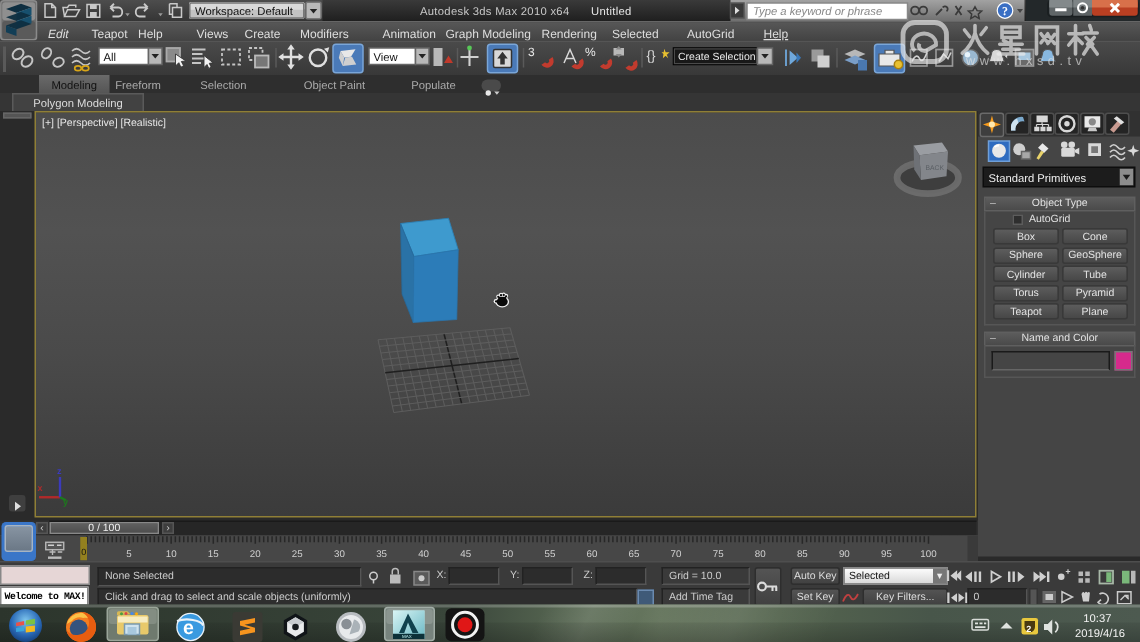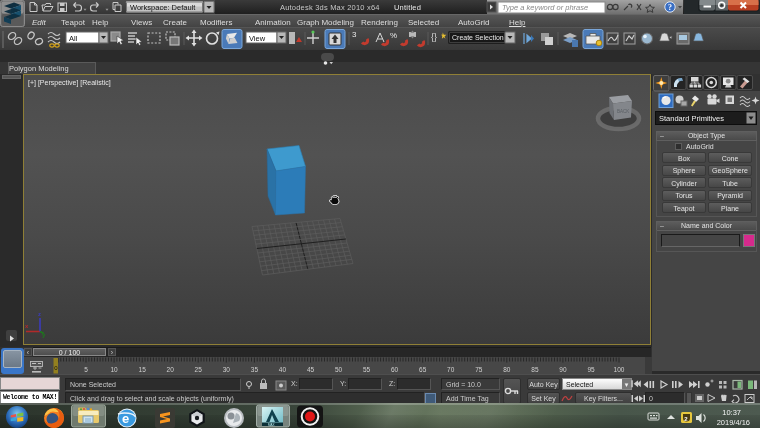--- a/index.html
+++ b/index.html
@@ -23,21 +23,21 @@
 #toolbar { left:0; top:27px; width:760px; height:23px;
   background:linear-gradient(#4a4a4a,#383838); border-top:1px solid #555; }
 
 #ribbontabs { left:0; top:50px; width:760px; height:12px; background:#2e2e2e; }
 .rtab { position:absolute; top:0; height:12px; font-size:7.5px; color:#ababab;
   padding-top:2px; text-align:center; }
 .rtab.active { background:linear-gradient(#6a6a6a,#555); color:#111; }
 #polyrow { left:0; top:62px; width:760px; height:12px; background:#353535; }
 #polytab { position:absolute; left:8px; top:0; width:88px; height:12px;
   background:#424242; border:1px solid #5a5a5a; border-bottom:none;
-  font-size:7.5px; color:#dcdcdc; text-align:left; padding-top:1px; }
+  font-size:7.5px; color:#dcdcdc; text-align:center; padding-top:1px; }
 
 #leftstrip { left:0; top:74px; width:23px; height:273px; background:#2a2a2a; }
 #viewport { left:23px; top:74px; width:628px; height:271px;
   border:1px solid #8f7f36;
   background:linear-gradient(180deg,#4c4c4c 0px,#525252 80px,#4a4a4a 160px,#3b3b3b 269px); }
 #vplabel { position:absolute; left:4px; top:4px; font-size:7px; color:#e6e6e6; }
 
 #panel { left:652px; top:74px; width:108px; height:297px; background:#454545; }
 .rollhead { position:absolute; left:4px; width:101px; height:10px;
   background:linear-gradient(#5c5c5c,#4a4a4a); border:1px solid #5f5f5f;
@@ -254,20 +254,27 @@
         <rect x="624" y="5" width="11" height="11" stroke="#999"></rect>
         <path d="M626,13 l3,-5 l3,3 l2,-4" stroke="#d0d0d0"></path>
         <circle cx="647" cy="10.5" r="5.5" fill="#9ab8d0" stroke="#666"></circle>
         <circle cx="645" cy="8.5" r="1.8" fill="#e8f4fc" stroke="none"></circle>
         <path d="M661,8 q0,-3 3.5,-3 t3.5,3 l1.5,5 h-10 z M669.5,9 l2.5,-1 l-0.5,3 M660.5,9 l-2,1.5" fill="#d8d8d8" stroke="#555" stroke-width="0.7"></path>
         <rect x="677" y="5" width="12" height="11" fill="#6a6a6a" stroke="#999"></rect>
         <rect x="679" y="7" width="8" height="5" fill="#a8c8e0" stroke="none"></rect>
         <path d="M695,8 q0,-3 3.5,-3 t3.5,3 l1.5,5 h-10 z" fill="#88b8e0" stroke="#555" stroke-width="0.7"></path>
       </g>
     </svg>
+  </div>
+  <div id="ribbontabs" class="abs">
+    <div class="rtab active" style="left:26px; width:47px;">Modeling</div>
+    <div class="rtab" style="left:70px; width:44px;">Freeform</div>
+    <div class="rtab" style="left:127px; width:44px;">Selection</div>
+    <div class="rtab" style="left:195px; width:56px;">Object Paint</div>
+    <div class="rtab" style="left:267px; width:44px;">Populate</div>
   </div>
   <div id="polyrow" class="abs">
       <div id="polytab">Polygon Modeling</div>
     </div>
   <div id="leftstrip" class="abs"></div>
   <div id="viewport" class="abs">
     <div id="vplabel">[+] [Perspective] [Realistic]</div>
     <svg width="626" height="269" style="position:absolute;left:0;top:0;">
 
       <g id="grid">
@@ -442,20 +449,39 @@
     <div class="abs" style="left:2px; top:2px; width:19px; height:18px; background:linear-gradient(#8794a2,#6b7886); border-radius:2px; border:1px solid #a8b4c0;"></div>
   </div>
 
   <div class="abs" style="left:321px; top:53px; width:13px; height:8px; background:#4a4a4a; border-radius:4px;">
     <svg width="13" height="8">
         <circle cx="4.5" cy="4" r="1.8" fill="#e8e8e8"></circle>
         <path d="M8.5,3 l3.5,0 l-1.75,2.2 z" fill="#ccc"></path>
       </svg>
   </div>
 
+  <div class="abs" style="left:598px; top:10px; width:162px; height:36px; opacity:0.68; pointer-events:none;">
+    <svg width="162" height="36">
+      <g fill="none" stroke="#e8e8e8" stroke-width="3.2">
+        <rect x="4" y="5" width="29" height="26" rx="8"></rect>
+        <path d="M12,24 a8,7 0 1 1 14,-4 l-7,4 a4,3.5 0 0 1 -4,-5" stroke-width="2.6"></path>
+      </g>
+      <g stroke="#ececec" stroke-width="2.4" fill="none" stroke-linecap="round">
+
+        <path d="M52,7 L52,14 M52,12 C50.5,18 48,22 43.5,25.5 M52,12 C53.5,18 56,22 60.5,25.5 M45,10 L48.5,14.5 M59.5,8.5 L56,13"></path>
+
+        <path d="M70,8 L82,8 L82,15 L70,15 Z M70,11.5 L82,11.5 M71,17 L74,18.5 M68.5,19.5 L83.5,19.5 M70.5,22.8 L81.5,22.8 M67.5,26 L84.5,26 M76,15.5 L76,25.5"></path>
+
+        <path d="M93,26 L93,8 L107,8 L107,26 M96,12.5 L100.5,18.5 M100.5,12.5 L96,18.5 M100.5,13 L105,19 M105,13 L100.5,19"></path>
+
+        <path d="M119,7 L119,26 M114.5,12.5 L124,12.5 M118.5,15 L114.5,20 M119.5,15 L123.5,19 M128.5,7 L129.5,10 M124,12 L133.5,12 M126,15 L130.5,19.5 M131.5,15 L127,19.5 M129,19 L124.5,26 M128.5,19 L133.5,26"></path>
+      </g>
+      <text x="46" y="33" font-size="8.5" fill="#e4e4e4" font-family="Liberation Sans" letter-spacing="3">www.hxsd.tv</text>
+    </svg>
+  </div>
   <div id="timeslider" class="abs">
     <div class="abs" style="left:24px; top:1px; width:8px; height:8px; background:#3e3e3e; border:1px solid #555; color:#ccc; font-size:7px; text-align:center; line-height:7px;">‹</div>
     <div class="abs" style="left:33px; top:0px; width:618px; height:10px; background:#262626; border-top:1px solid #1a1a1a;"></div>
     <div class="abs" style="left:33px; top:1px; width:73px; height:8px; background:linear-gradient(#606060,#4e4e4e); border:1px solid #888; color:#f0f0f0; font-size:7px; text-align:center; line-height:8px;">0 / 100</div>
     <div class="abs" style="left:108px; top:1px; width:8px; height:8px; background:#3e3e3e; border:1px solid #555; color:#ccc; font-size:7px; text-align:center; line-height:7px;">›</div>
   </div>
   <div id="trackbar" class="abs">
     <svg width="652" height="17" style="position:absolute;left:0;top:0;">
       <rect x="0" y="0" width="652" height="17" fill="#474747"></rect>
       <rect x="0" y="0" width="23" height="17" fill="#3a3a3a"></rect>

